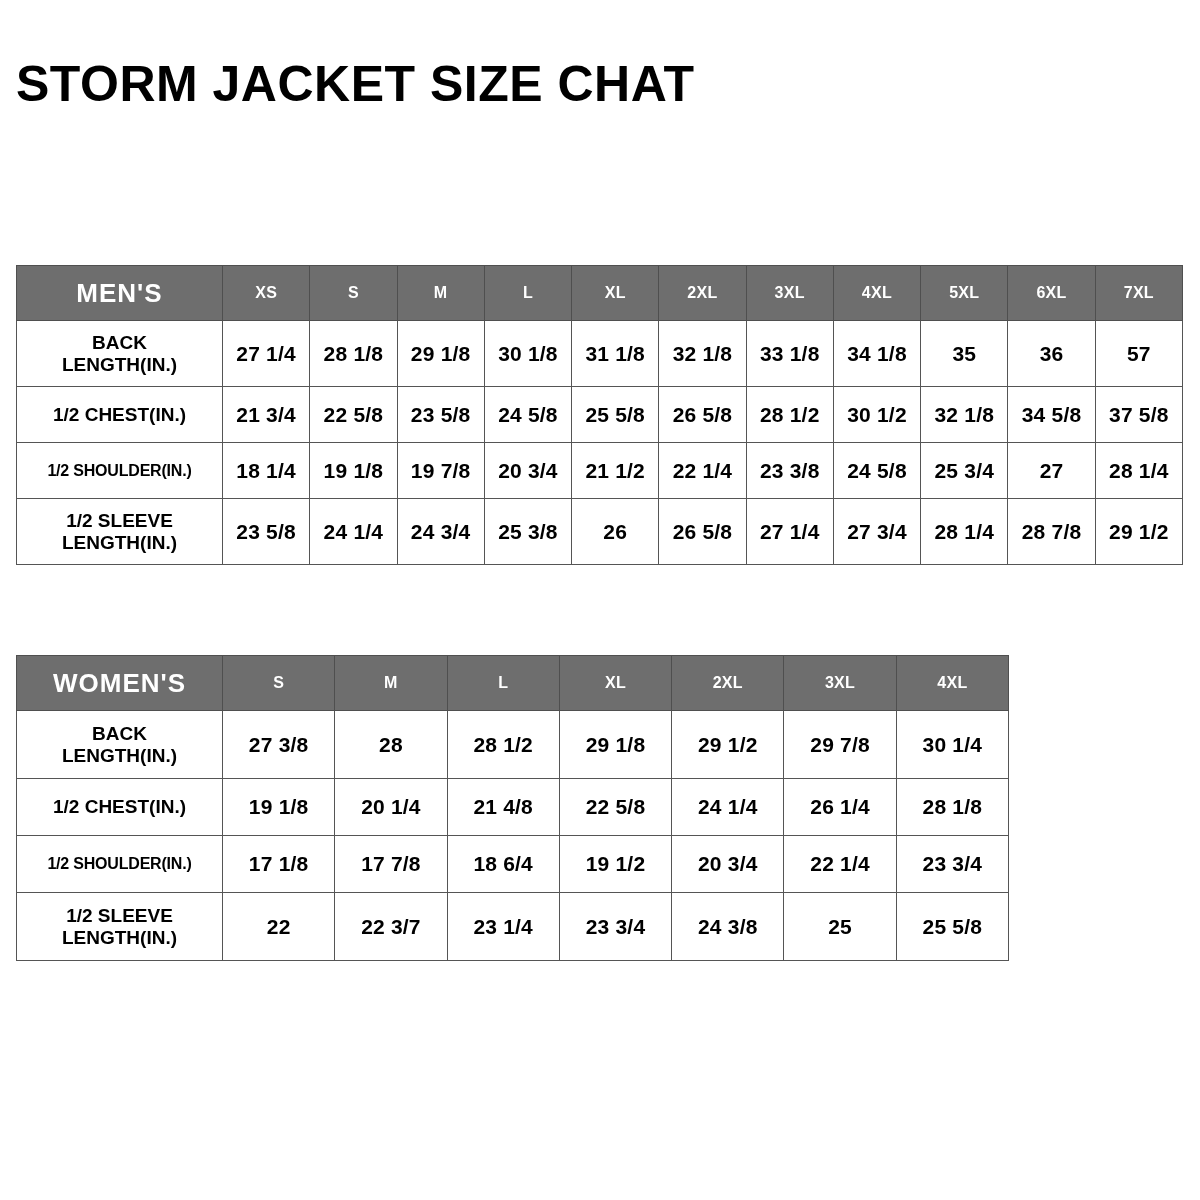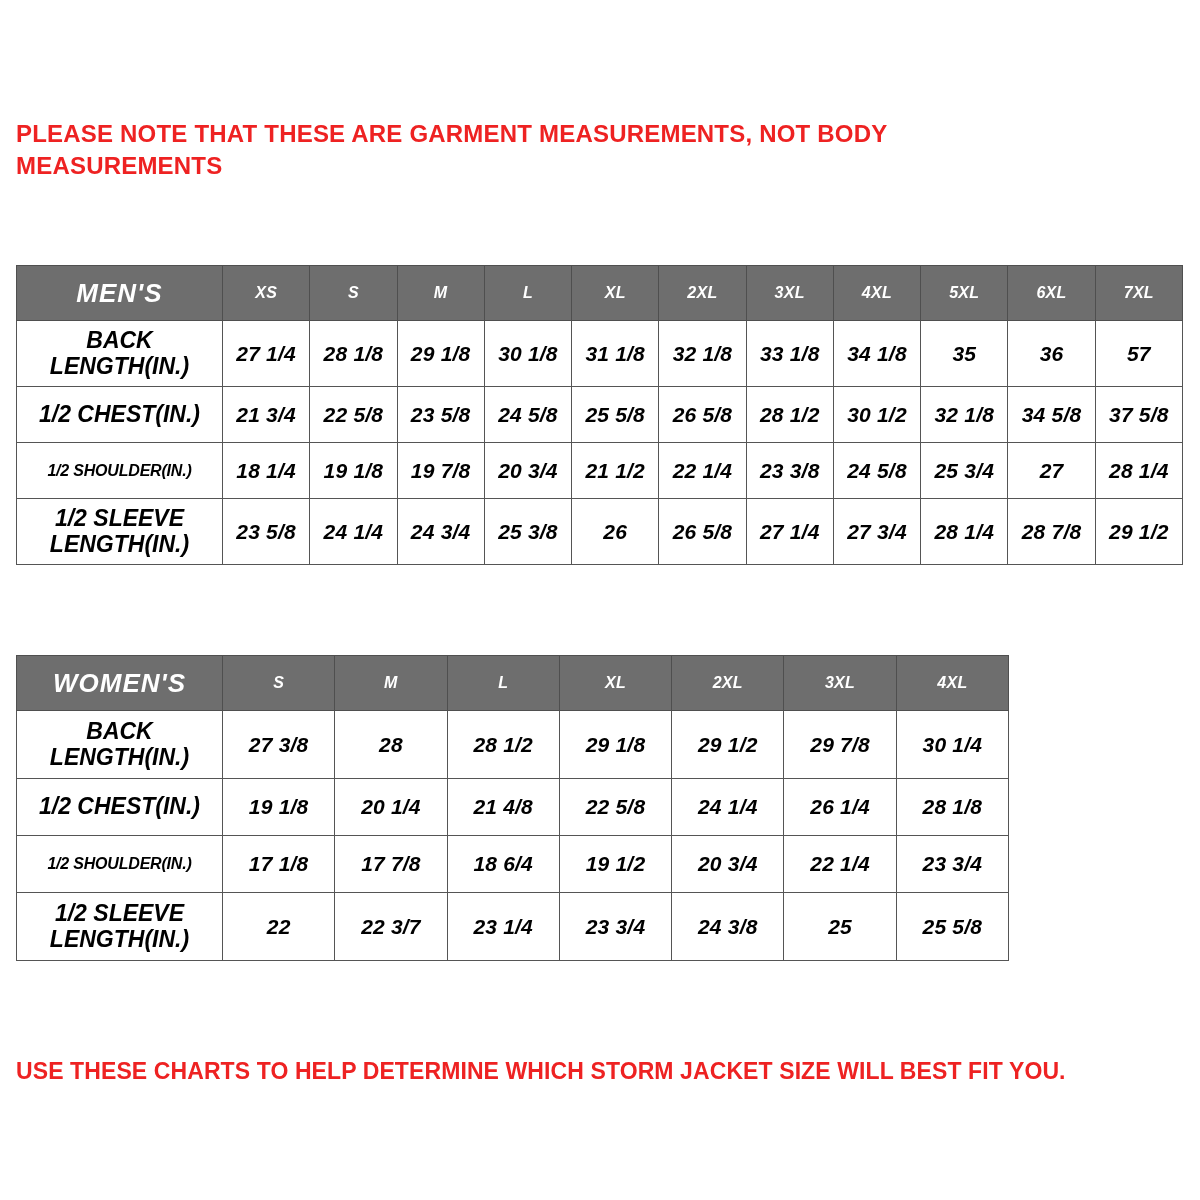--- a/index.html
+++ b/index.html
@@ -47,21 +47,20 @@
     color: #ee2222;
     letter-spacing: 0.2px;
   }
 
   
   .sizetable {
     position: absolute;
     border-collapse: collapse;
     table-layout: fixed;
     background: #d946ef;
-    font-style: italic;
   }
 
   .sizetable td, .sizetable th {
     border: 1px solid #555555;
     text-align: center;
     vertical-align: middle;
     padding: 0;
     font-weight: bold;
     color: #000000;
     background: #ffffff;
@@ -74,21 +73,21 @@
     font-size: 16px;
     height: 54px;
     letter-spacing: 0.3px;
   }
   .sizetable thead th.corner {
     font-size: 26px;
     letter-spacing: 1px;
   }
 
   .rowlabel {
-    font-size: 23px;
+    font-size: 19px;
     line-height: 1.12;
     padding: 2px 4px;
   }
   .rowlabel.small {
     font-size: 16px;
     letter-spacing: -0.2px;
   }
   .cellval {
     font-size: 21px;
     font-weight: bold;
@@ -123,22 +122,22 @@
     color: #ee2222;
     white-space: nowrap;
     letter-spacing: 0.1px;
   }
 </style>
 </head>
 <body>
 
 <div class="page">
 
-
-  <div class="note-top">PLEASE NOTE THAT THESE ARE GARMENT MEASUREMENTS, NOT BODY MEASUREMENTS</div>
+  <h1 class="title">STORM JACKET SIZE CHAT</h1>
+
 
   <table class="sizetable" id="mens-table">
     <thead>
       <tr>
           <th class="corner" style="width: 205px;">MEN'S</th>
           <th>XS</th>
           <th>S</th>
           <th>M</th>
           <th>L</th>
           <th>XL</th>
@@ -260,15 +259,14 @@
           <td class="cellval">22 3/7</td>
           <td class="cellval">23 1/4</td>
           <td class="cellval">23 3/4</td>
           <td class="cellval">24 3/8</td>
           <td class="cellval">25</td>
           <td class="cellval">25 5/8</td>
         </tr>
       </tbody>
   </table>
 
-  <div class="note-bottom">USE THESE CHARTS TO HELP DETERMINE WHICH STORM JACKET  SIZE WILL BEST FIT YOU.</div>
 
 </div>
 
 </body></html>

